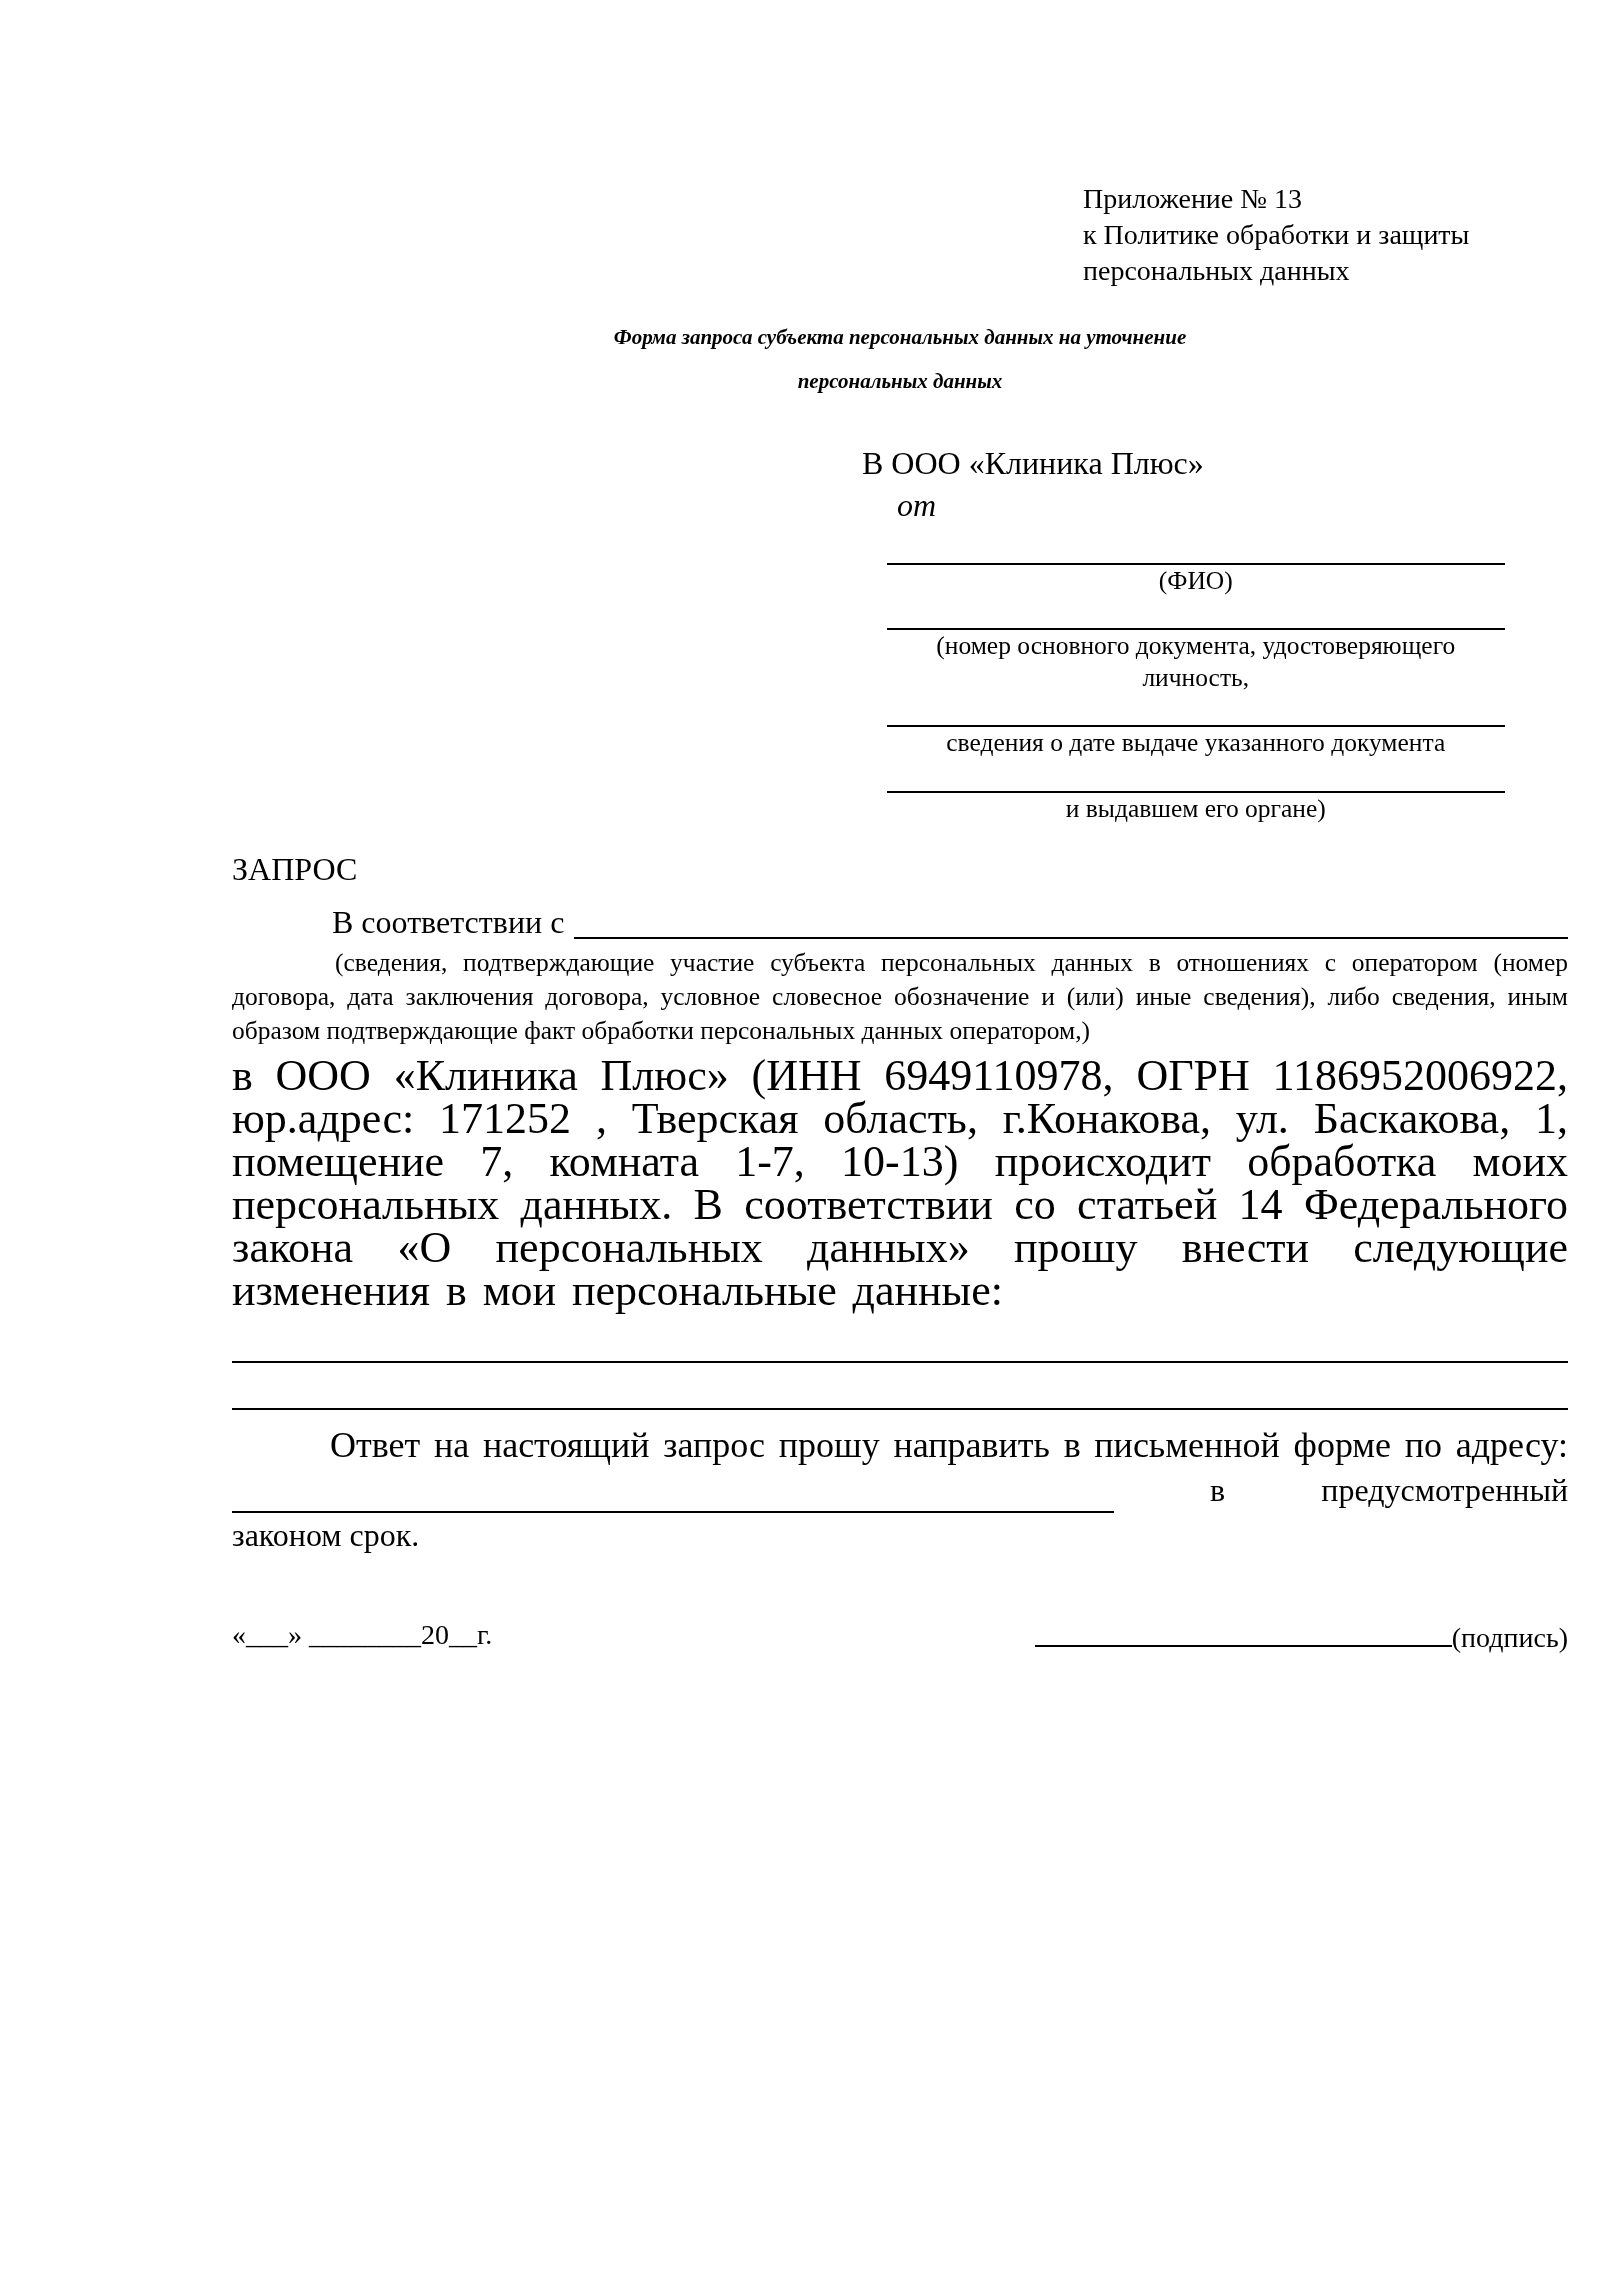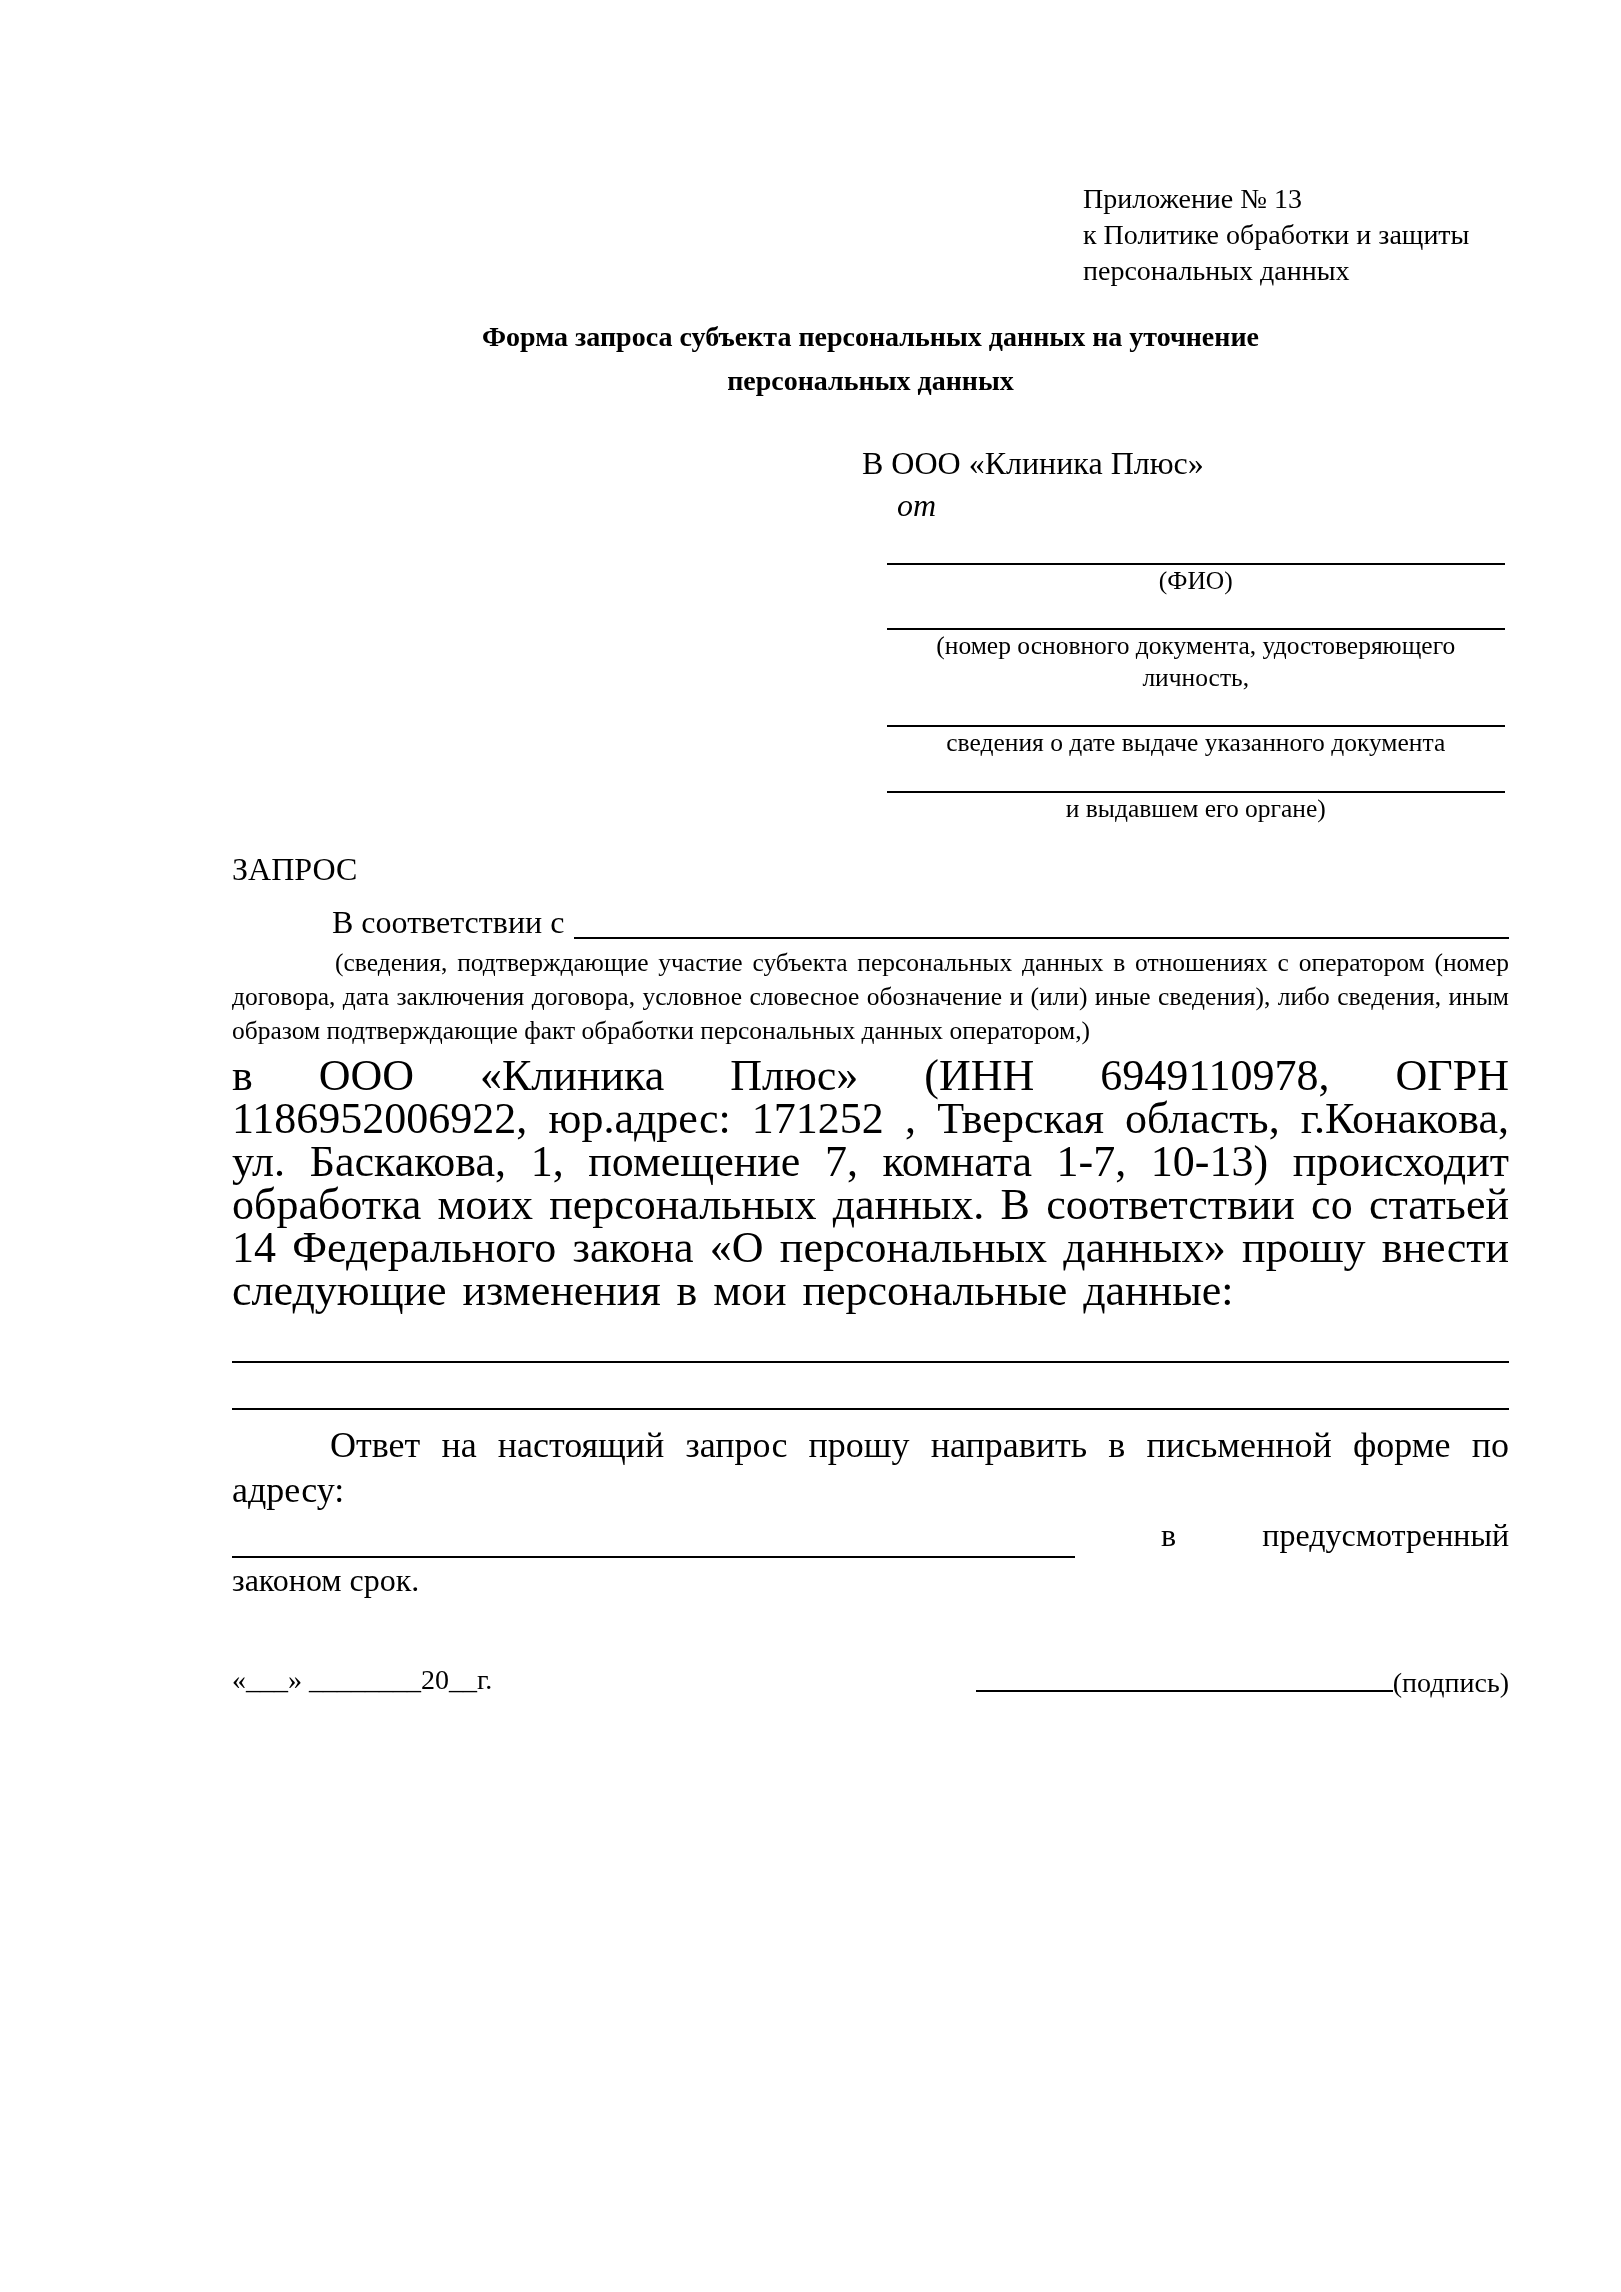--- a/index.html
+++ b/index.html
@@ -2,27 +2,27 @@
 <html><head>
 <meta charset="utf-8">
 <style>
   html, body { margin:0; padding:0; background:#ffffff; }
   .page {
     position:relative;
     width:1621px; height:2293px;
     background:#ffffff; color:#000000;
     font-family:"Liberation Serif", serif;
     box-sizing:border-box;
-    padding:181px 112px 0 232px;
+    padding:181px 53px 0 232px;
     overflow:hidden;
   }
   .header-block { margin-left:851px; font-size:28px; line-height:36px; }
   .doc-title {
     width:1078px; margin:25.5px auto 0;
-    font-size:28px; line-height:44px; font-weight:bold; text-align:center;
+    font-size:21px; line-height:44px; font-weight:bold; text-align:center;font-style:italic;
   }
   .addressee { margin-top:39px; margin-left:630px; width:643px; font-size:32px; }
   .to-line { line-height:43px; }
   .from-line { margin-left:35px; line-height:41px; margin-bottom:13.7px;font-style:italic; }
   .field-line { margin-left:24.5px; border-bottom:2.9px solid #000; height:23.5px; }
   .field-caption {
     margin-left:24.5px; margin-bottom:7.8px;
     font-size:25.5px; line-height:32px; text-align:center;
   }
   .request-heading { text-align:left; font-size:32px; line-height:43px; margin-top:23.5px; }

